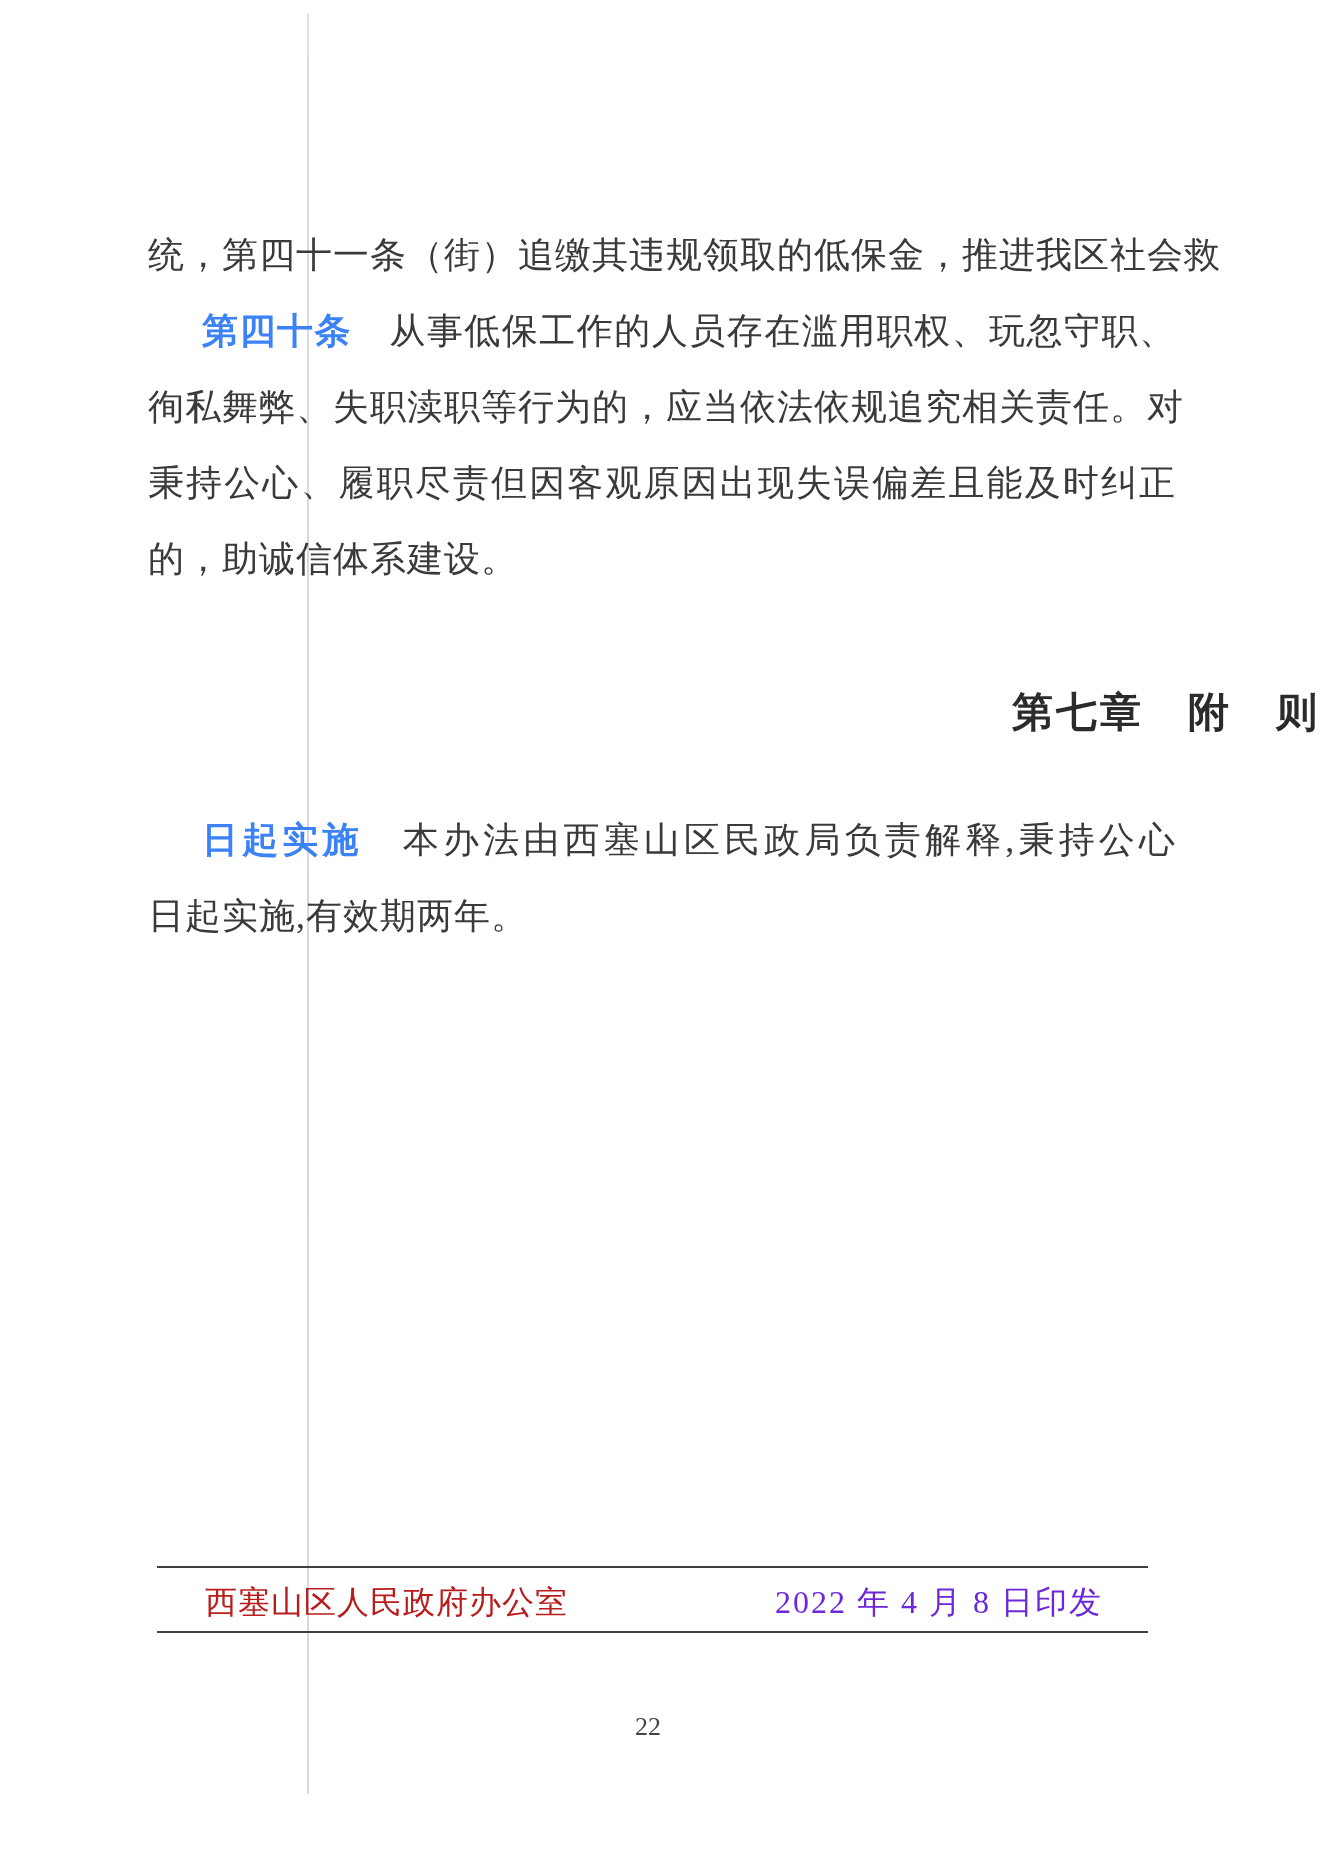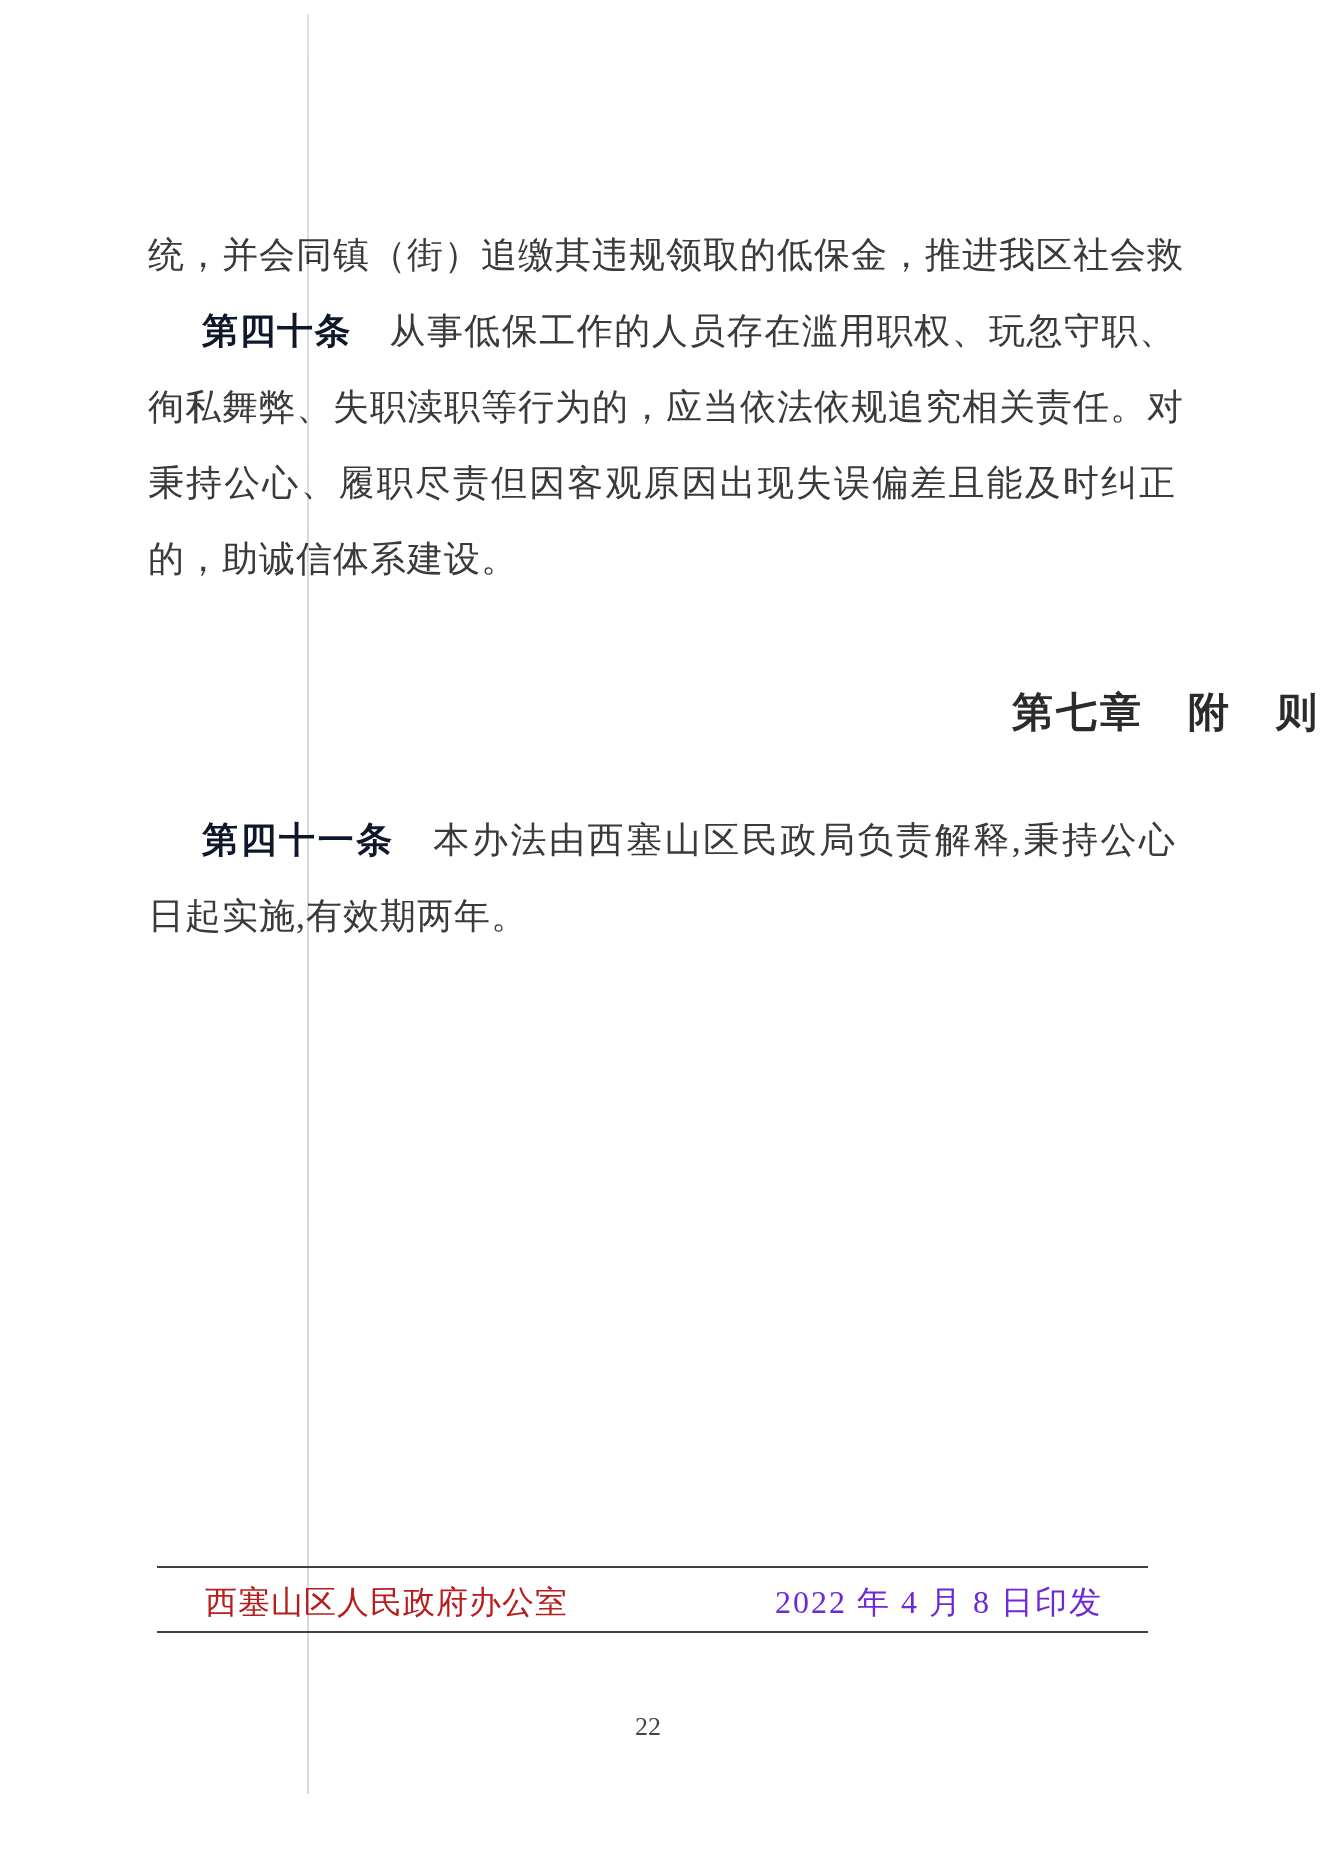--- a/index.html
+++ b/index.html
@@ -42,21 +42,21 @@
     letter-spacing: 1px;
   }
   .t-line.last {
     text-align-last: left;
   }
   .t-line.indent {
     text-indent: 54px;
   }
   .lead-bold {
     font-weight: bold;
-    color: #0f172a;
+    color: #3b82f6;
   }
   .chapter-heading {
     position: absolute;
     left: 0;
     top: 686px;
     width: 1320px;
     height: 52px;
     line-height: 52px;
     text-align: right;
     font-size: 41px;
@@ -107,31 +107,31 @@
   }
 </style>
 </head>
 <body>
 
 <div class="page">
 
   <div class="fold-line"></div>
 
   <div class="text-block" style="top:217px;">
-    <div class="t-line">统，并会同镇（街）追缴其违规领取的低保金，推进我区社会救</div>
+    <div class="t-line">统，第四十一条（街）追缴其违规领取的低保金，推进我区社会救</div>
     <div class="t-line indent"><span class="lead-bold">第四十条</span><span>　从事低保工作的人员存在滥用职权、玩忽守职、</span></div>
     <div class="t-line">徇私舞弊、失职渎职等行为的，应当依法依规追究相关责任。对</div>
     <div class="t-line">秉持公心、履职尽责但因客观原因出现失误偏差且能及时纠正</div>
     <div class="t-line last">的，助诚信体系建设。</div>
   </div>
 
   <div class="chapter-heading">第七章　附　则</div>
 
   <div class="text-block" style="top:802px;">
-    <div class="t-line indent"><span class="lead-bold">第四十一条</span><span>　本办法由西塞山区民政局负责解释,秉持公心</span></div>
+    <div class="t-line indent"><span class="lead-bold">日起实施</span><span>　本办法由西塞山区民政局负责解释,秉持公心</span></div>
     <div class="t-line last">日起实施,有效期两年。</div>
   </div>
 
   <div class="footer-rule top"></div>
   <div class="footer-issuer">西塞山区人民政府办公室</div>
   <div class="footer-date">2022 年 4 月 8 日印发</div>
   <div class="footer-rule bottom"></div>
 
   <div class="page-number">22</div>
 

